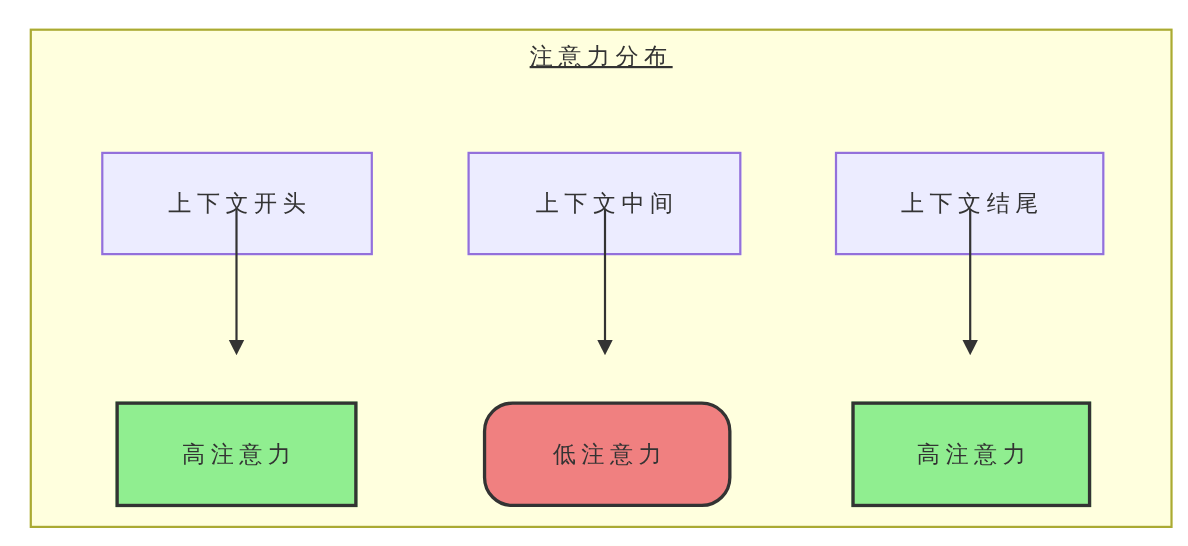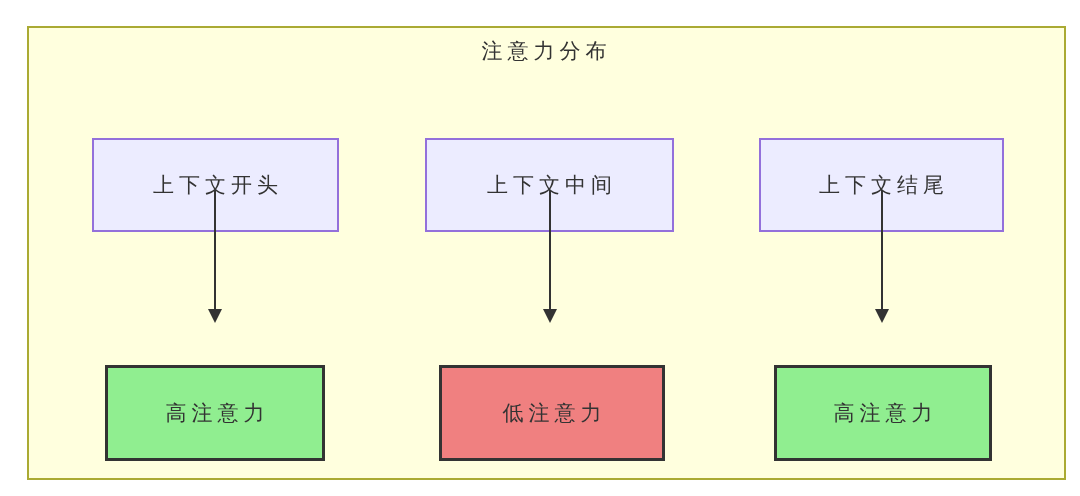--- a/index.html
+++ b/index.html
@@ -33,20 +33,21 @@
   .cluster-title {
     position: absolute;
     left: 0;
     right: 0;
     top: 9px;
     text-align: center;
     font-size: 21px;
     letter-spacing: 5px;
     color: var(--text, #333333);
     white-space: nowrap;
+    text-decoration: underline;
   }
   .node {
     position: absolute;
     display: flex;
     align-items: center;
     justify-content: center;
     box-sizing: border-box;
     font-size: 21px;
     letter-spacing: 5px;
     text-indent: 5px;
@@ -55,21 +56,21 @@
     margin-top: 42px;
   }
   .node-ctx {
     background: var(--node-fill, #ececff);
     border: 2px solid var(--node-border, #9370db);
   }
   .node-attn {
     border: 3px solid var(--strong-border, #333333);
   }
   .node-high { background: var(--high-fill, #90ee90); font-family: Liberation Mono, monospace; }
-  .node-low  { background: var(--low-fill, #f08080); }
+  .node-low  { background: var(--low-fill, #f08080); border-radius: 27px; }
 
   
   .top-1 { left: 63px;  top: 68px; width: 247px; height: 94px; }
   .top-2 { left: 396px; top: 68px; width: 249px; height: 94px; }
   .top-3 { left: 730px; top: 68px; width: 245px; height: 94px; }
   .bot-1 { left: 76px;  top: 295px; width: 220px; height: 96px; }
   .bot-2 { left: 410px; top: 295px; width: 226px; height: 96px; }
   .bot-3 { left: 745px; top: 295px; width: 218px; height: 96px; }
 
   .edge {

